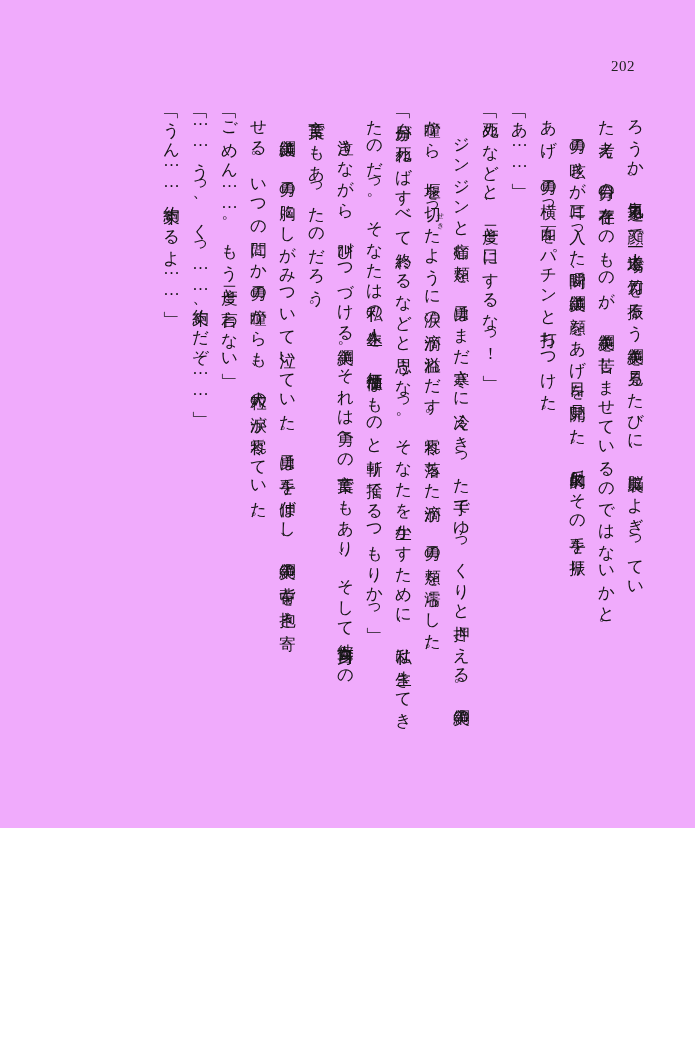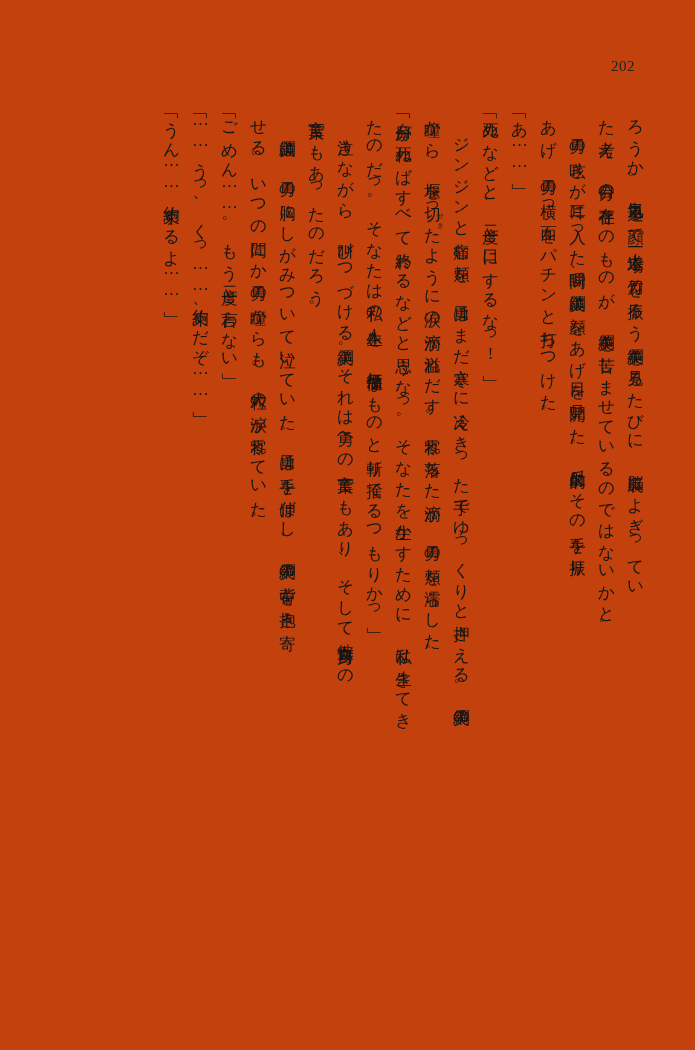--- a/index.html
+++ b/index.html
@@ -10,23 +10,23 @@
   body {
     width: 695px;
     height: 1050px;
     overflow: hidden;
     font-family: "Liberation Serif", "DejaVu Serif", serif;
     color: #1a1a1a;
   }
   .page {
     position: relative;
     width: 695px;
-    height: 1050px;
+    height: 828px;
     box-sizing: border-box;
-    background: #c2410c;
+    background: #f0abfc;
   }
   .page-number {
     position: absolute;
     top: 58px;
     right: 60px;
     font-size: 15px;
     letter-spacing: 0.5px;
     color: #222;
     font-family: "Liberation Serif", "DejaVu Serif", serif;
   }

